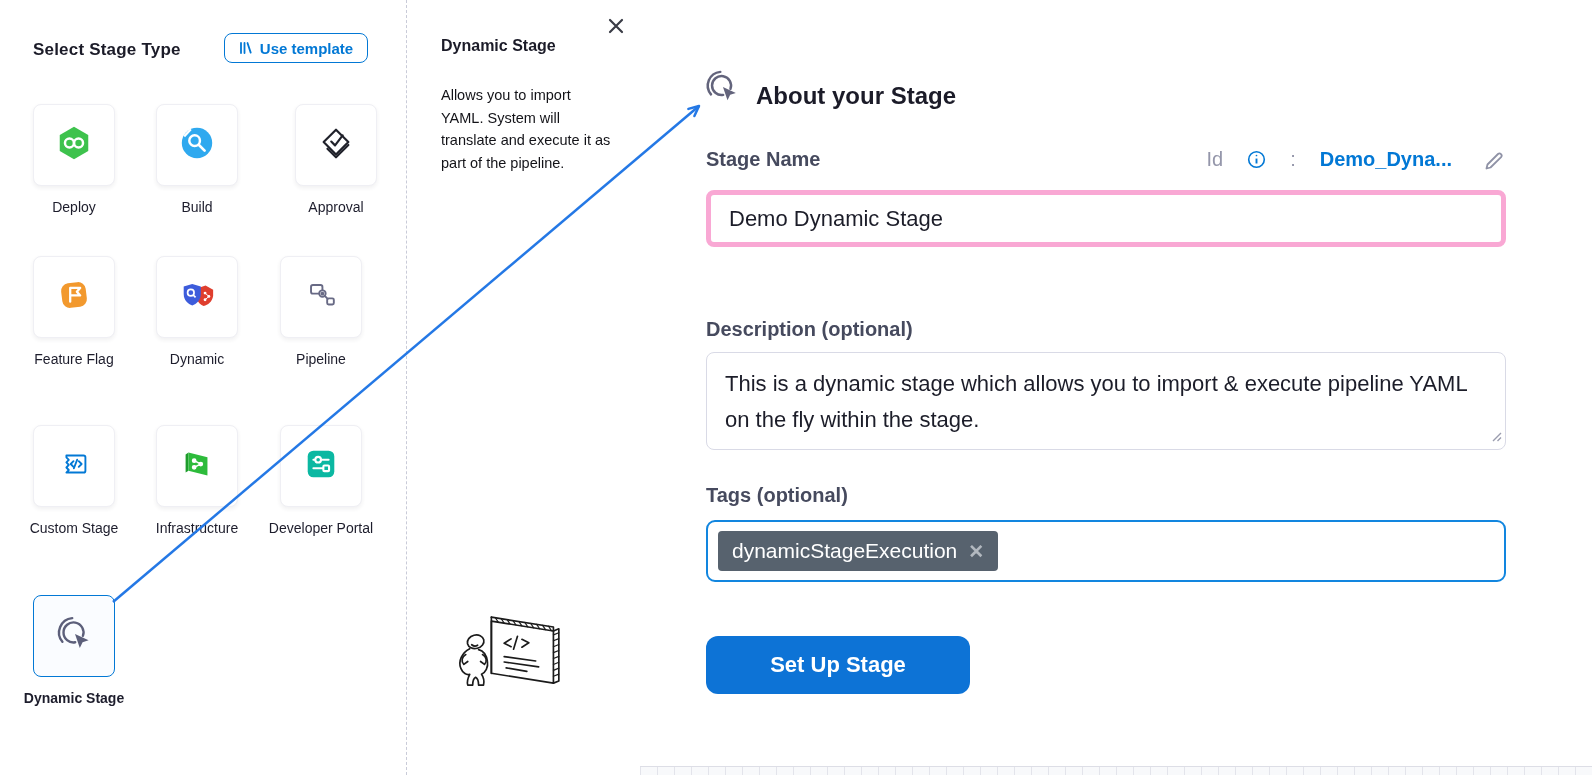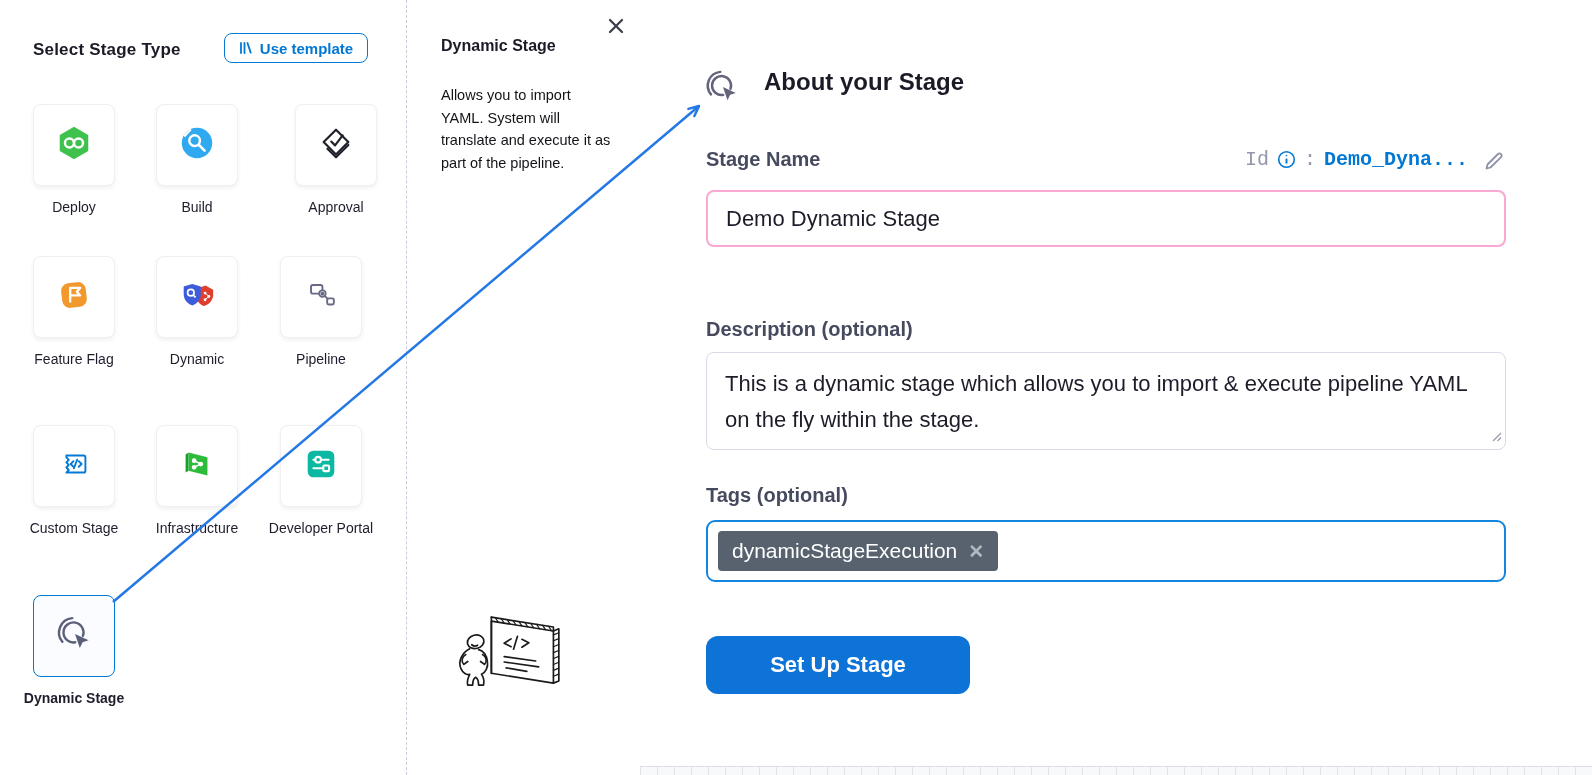--- a/index.html
+++ b/index.html
@@ -36,31 +36,31 @@
     background:none; border:none; cursor:pointer; padding:0; }
   .info-title { position:absolute; left:33px; top:37px; font-size:16px; font-weight:700; color:#1b1b28; }
   .info-desc { position:absolute; left:33px; top:84px; width:172px;
     font-size:14.5px; line-height:22.5px; color:#131318; }
   .illustration { position:absolute; left:44px; top:608px; }
   
   .connector { position:absolute; left:0; top:0; width:1592px; height:775px;
     pointer-events:none; z-index:40; }
   
   .about-panel { position:absolute; left:640px; top:0; width:952px; height:775px; background:#fff; }
-  .about-header { position:absolute; left:63px; top:68px; display:flex; align-items:flex-start; gap:23px; }
+  .about-header { position:absolute; left:63px; top:68px; display:flex; align-items:flex-end; gap:15px; }
   .about-title { font-size:24px; font-weight:700; color:#1b1b28; }
   .field-label { position:absolute; left:66px; font-size:20px; font-weight:700; color:#464a5e; }
   .lbl-name{top:148px} .lbl-desc{top:318px} .lbl-tags{top:484px}
-  .id-row { position:absolute; right:86px; top:148px; display:flex; gap:8px;font-family:Liberation Mono, monospace; }
+  .id-row { position:absolute; right:86px; top:148px; display:flex; gap:24px; }
   .id-label { font-size:20px; color:#9496aa; }
   .id-colon { font-size:20px; color:#9496aa; }
   .id-value { font-size:20px; font-weight:600; color:#0278d5; cursor:pointer; }
   .icon-btn { background:none; border:none; padding:0; cursor:pointer; display:flex; align-items:center; }
   .name-input { position:absolute; left:66px; top:190px; width:800px; height:57px;
-    border:2px solid #f9a8d4; border-radius:8px; padding:0 18px;
+    border:5px solid #f9a8d4; border-radius:8px; padding:0 18px;
     font-family:inherit; font-size:22px; color:#1c1d29; background:#fff; }
   .desc-wrap { position:absolute; left:66px; top:352px; width:800px; height:98px; }
   .desc-box { width:100%; height:100%; border:1px solid #d9dae6; border-radius:8px;
     padding:13px 18px 0 18px; font-family:inherit; font-size:22px; line-height:36px;
     color:#1c1d29; resize:none; background:#fff; overflow:hidden; }
   .resize-handle { position:absolute; right:4px; bottom:4px; }
   .tags-input { position:absolute; left:66px; top:520px; width:800px; height:62px;
     border:2px solid #1286df; border-radius:9px; background:#fff; cursor:text;
     display:flex; align-items:center; padding:0 10px;text-align:right; }
   .tag-chip { background:#57626e; color:#fff; font-size:21px; height:40px;

